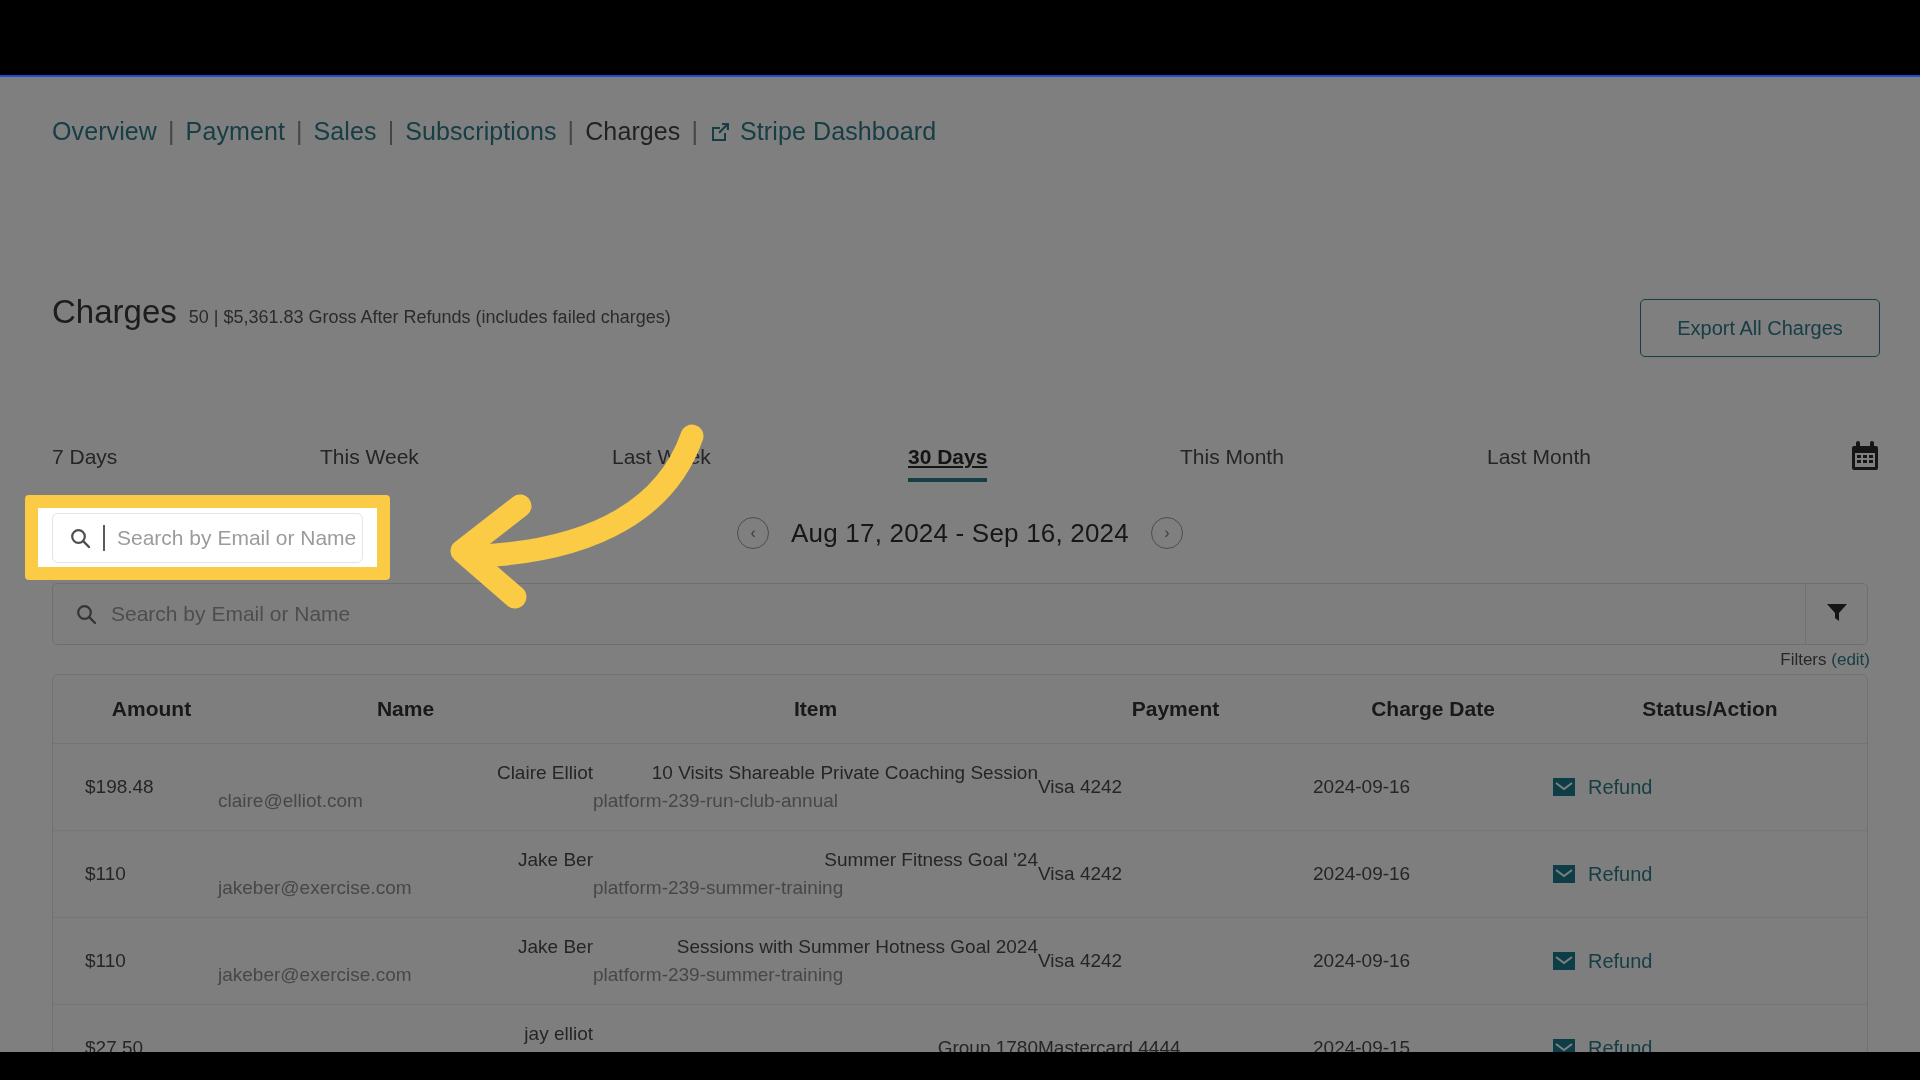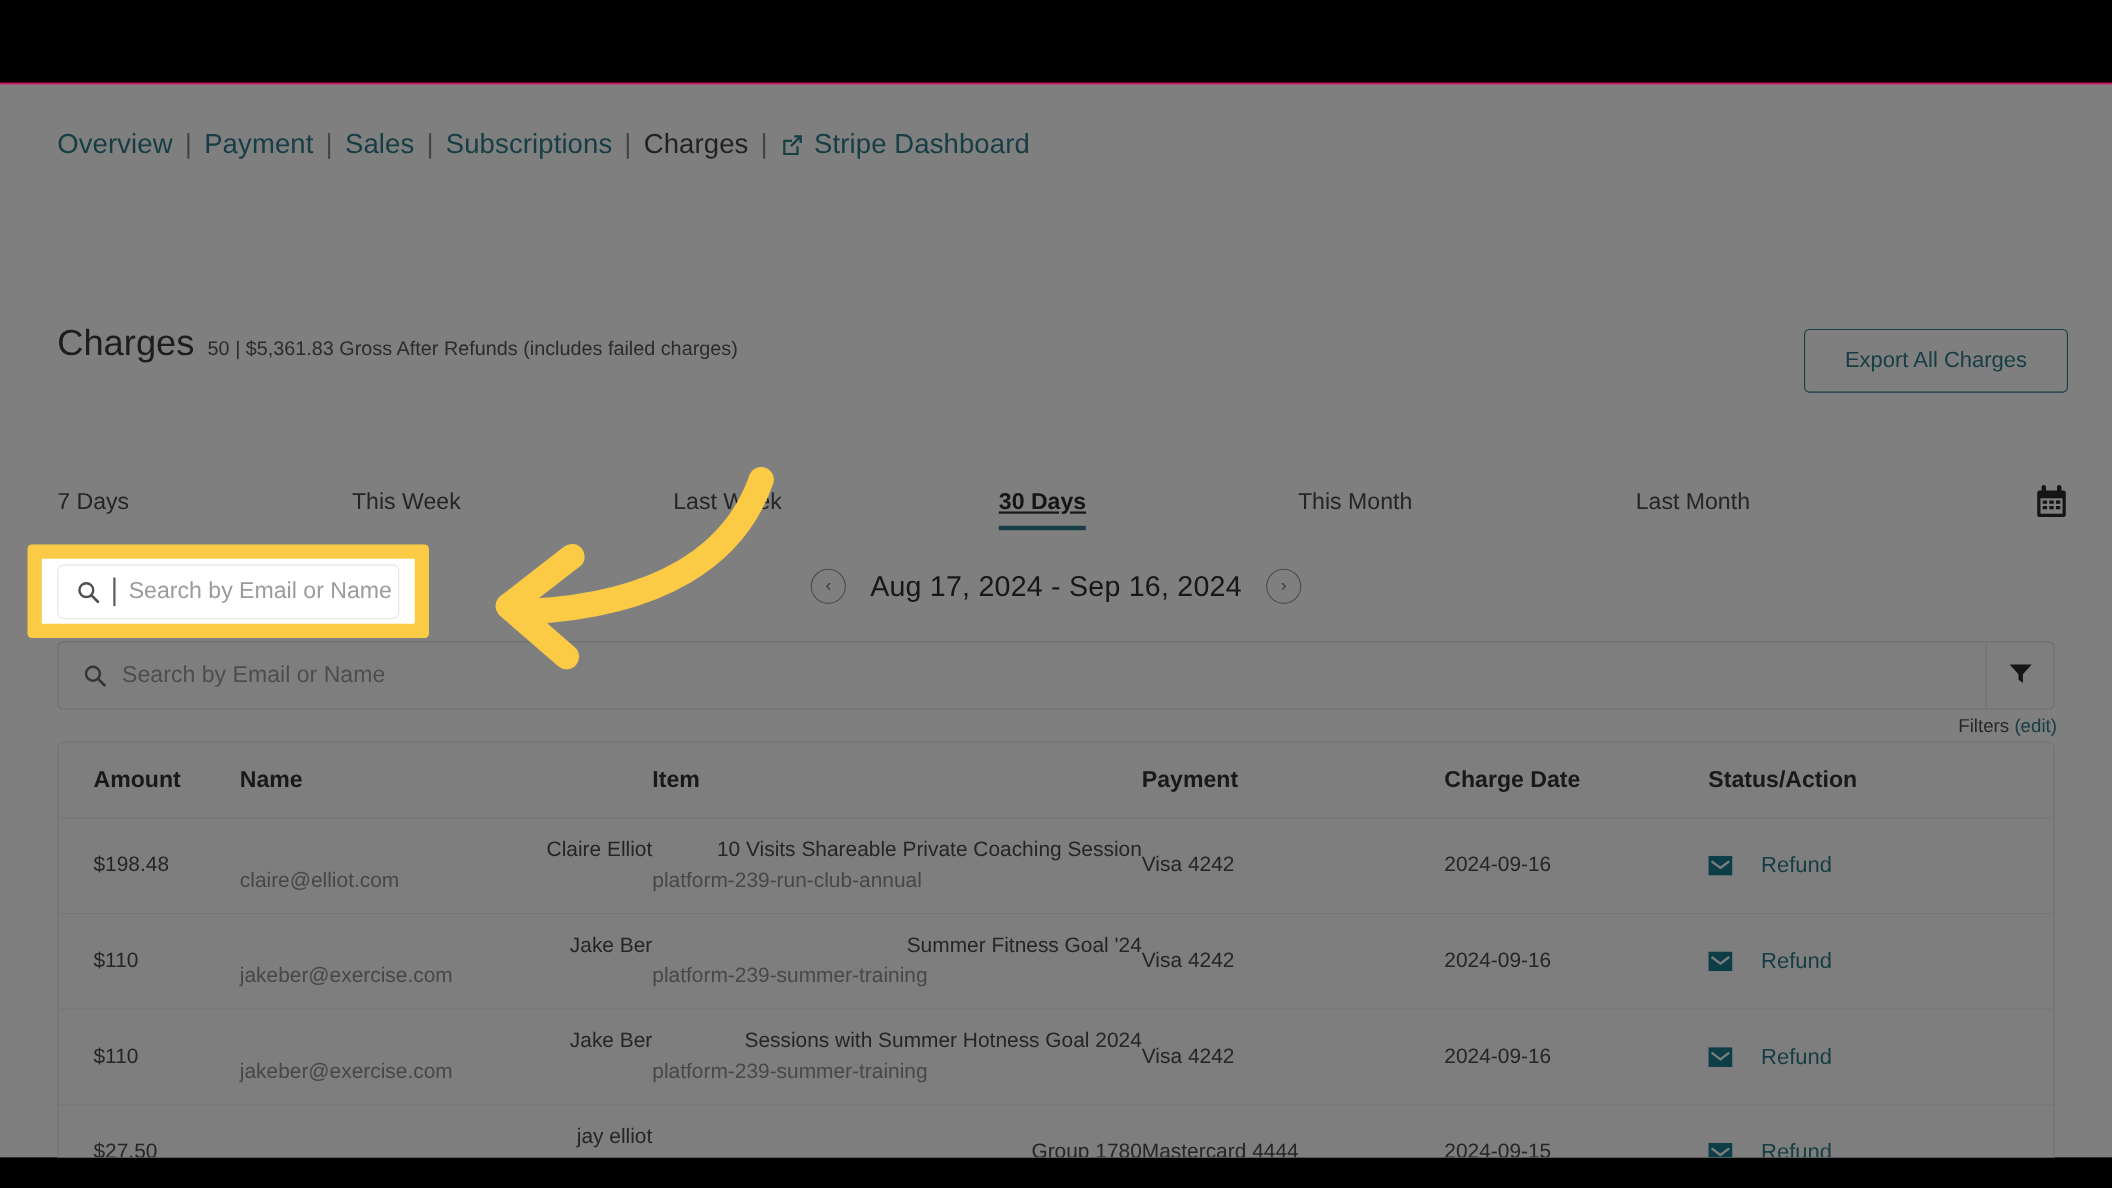--- a/index.html
+++ b/index.html
@@ -2,21 +2,21 @@
 <html><head>
 <meta charset="utf-8">
 <style>
   * { box-sizing: border-box; margin: 0; padding: 0; }
   html, body {
     width: 1920px; height: 1080px;
     background: #000;
     font-family: "Liberation Sans", sans-serif;
     overflow: hidden;
   }
-  #stage { position: relative; width: 1920px; height: 800px; background: #be185d; }
+  #stage { position: relative; width: 1920px; height: 800px; background: #1d4ed8; }
 
   
   .bar-top { position: absolute; left: 0; top: 0; width: 1920px; height: 75px; background: #000; }
   .bar-bottom { position: absolute; left: 0; top: 1053px; width: 1920px; height: 27px; background: #000; }
 
   
   #viewport {
     position: absolute; left: 0; top: 77px; width: 1920px; height: 975px;
     background: #ffffff; overflow: hidden;
   }
@@ -101,37 +101,37 @@
   .filters-note a { color: #2e7c8a; }
 
   
   .table-wrap {
     position: absolute; left: 52px; top: 597px; width: 1816px;
     background: #fdfdfd; border: 1px solid #e3e3e3; border-radius: 6px;
     overflow: hidden;
   }
   table.charges { width: 100%; border-collapse: collapse; table-layout: fixed; }
   table.charges th {
-    text-align: left; font-size: 21px; font-weight: bold; color: #333;
+    text-align: center; font-size: 21px; font-weight: bold; color: #333;
     padding: 22px 0 22px 0; border-bottom: 1px solid #e8e8e8;
   }
   table.charges td {
     font-size: 19px; color: #4b4b4b; padding: 18px 0; border-bottom: 1px solid #ececec;
     vertical-align: middle;
   }
   table.charges tr:last-child td { border-bottom: 0; }
   .col-amount { width: 165px; padding-left: 32px !important; }
   .col-name   { width: 375px; }
   .col-item   { width: 445px; }
   .col-pay    { width: 275px; }
   .col-date   { width: 240px; }
   .col-status { width: auto; }
   .cell-sub { color: #8e8e8e; font-size: 19px; margin-top: 6px; }
   .cell-main { color: #4b4b4b; text-align: right; }
-  .refund-cell { display: flex; align-items: center; gap: 26px; }
+  .refund-cell { display: flex; align-items: center; gap: 13px; }
   .mail-icon { width: 22px; height: 18px; flex: none; }
   .refund-link { color: #2e7c8a; font-size: 20px; cursor: pointer; }
 
   
   #annotations { position: absolute; left: 0; top: 0; width: 1920px; height: 1080px; z-index: 60; pointer-events: none; }
 
   
   .spotlight {
     position: absolute; left: 25px; top: 495px; width: 365px; height: 85px;
     border: 13px solid #fbcb46; border-radius: 4px; background: #ffffff;

